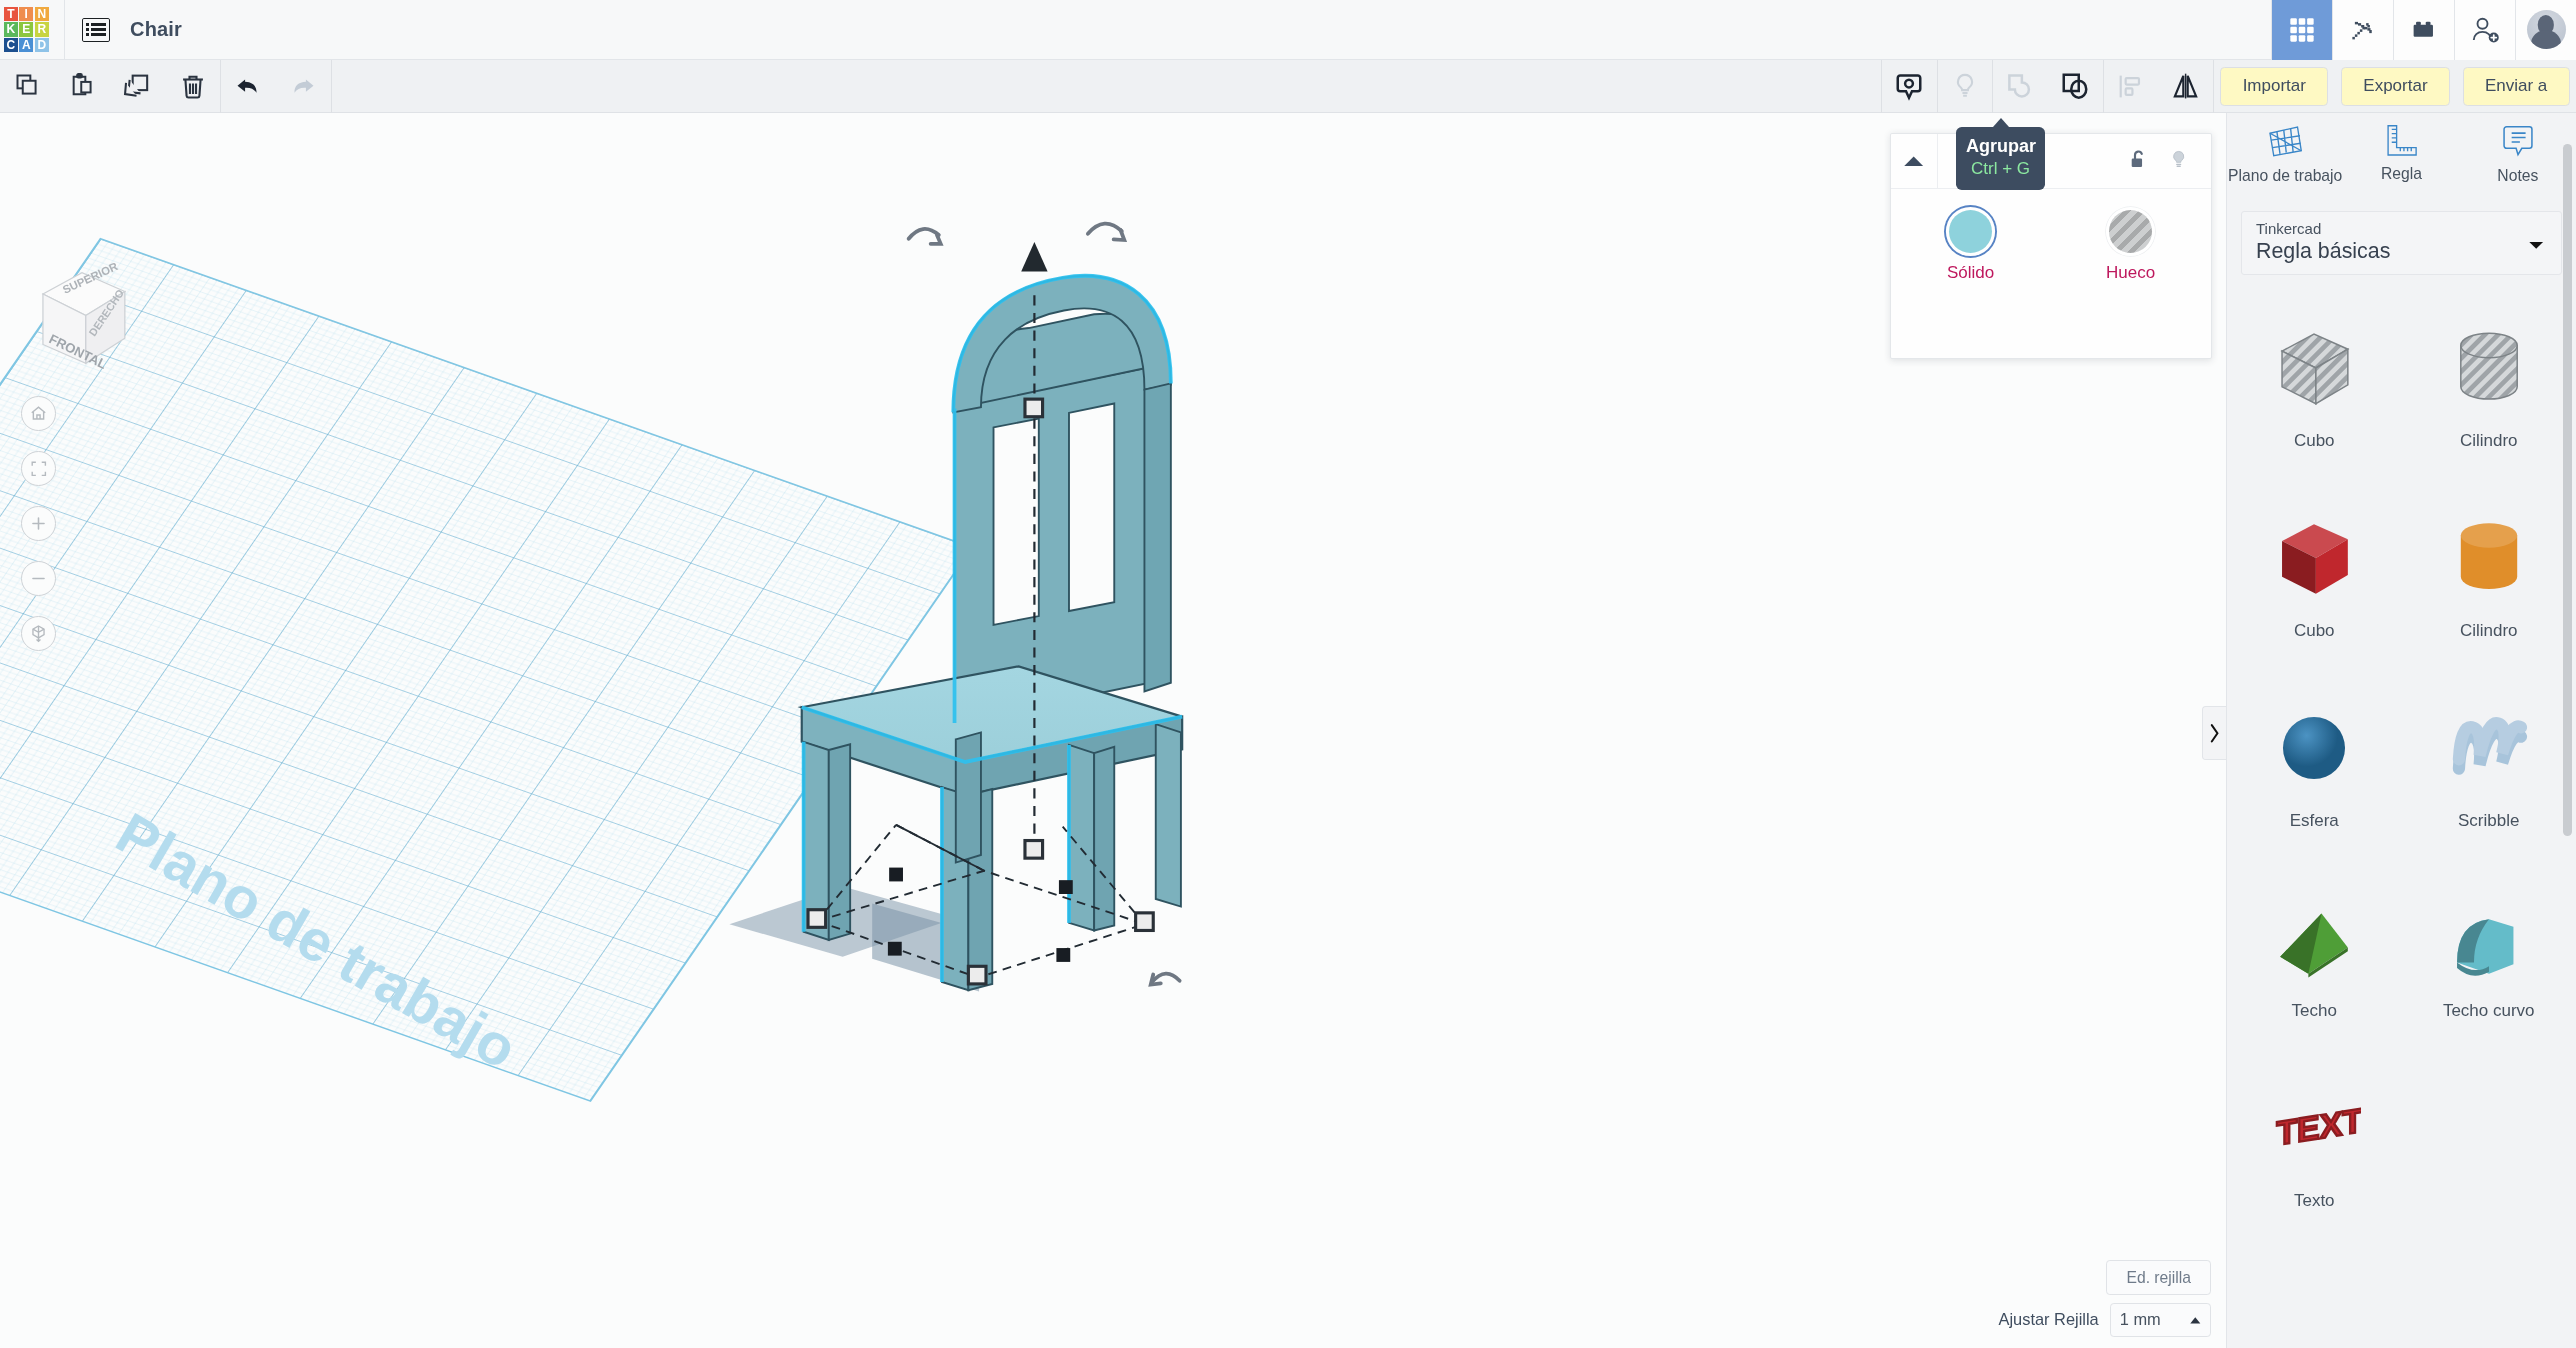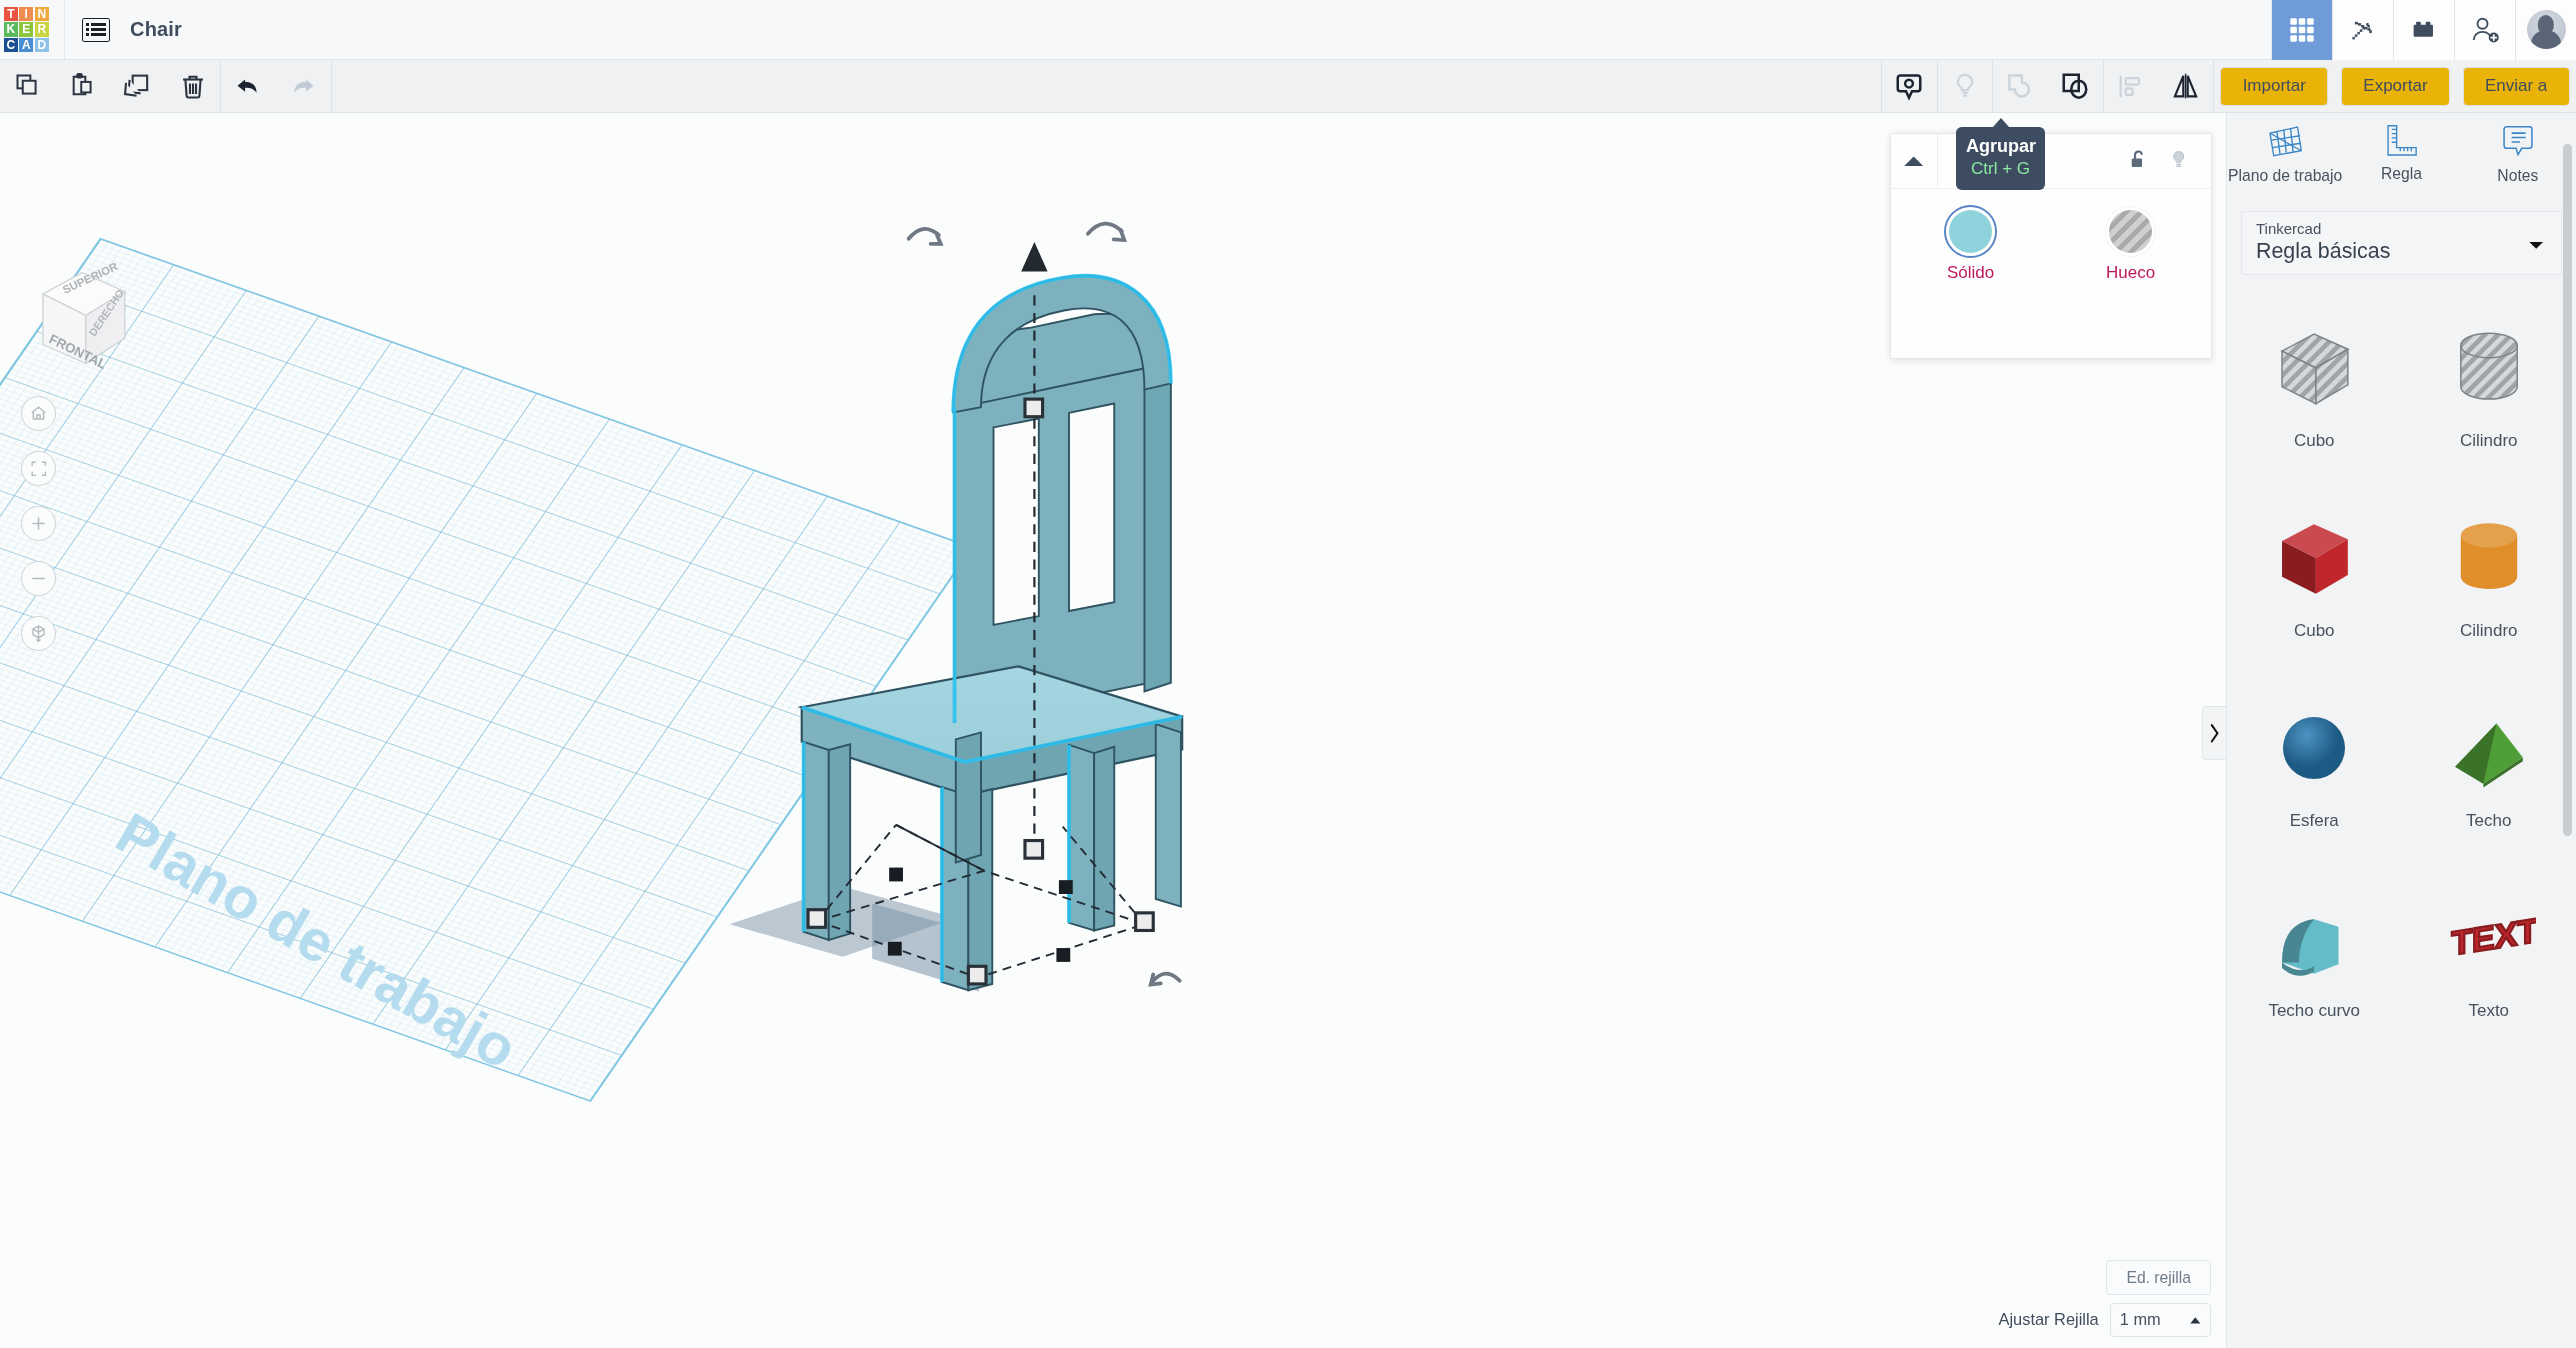--- a/index.html
+++ b/index.html
@@ -71,21 +71,21 @@
     display: flex; align-items: center;
   }
   .tb-btn {
     width: 55px; height: 53px; display: flex; align-items: center; justify-content: center;
     cursor: pointer;
   }
   .tb-sep { width: 0.6px; height: 53px; background: #dde0e4; }
   .tb-spacer { flex: 1; }
   .tb-text-btn {
     height: 39px; padding: 0 21.4px; margin: 0 6.3px;
-    border: 0.6px solid #dcdfe4; border-radius: 4.4px; background: #eab308;
+    border: 0.6px solid #dcdfe4; border-radius: 4.4px; background: #fef9c3;
     display: flex; align-items: center; justify-content: center;
     font-size: 17px; color: #3f4d5f; cursor: pointer;
   }
 
   
   .canvas {
     position: absolute; top: 113px; left: 0; width: 2226px; height: 1235px;
     background: #fbfcfc; overflow: hidden;
   }
 
@@ -694,20 +694,29 @@
                 <stop offset="1" stop-color="#1e5b84"></stop>
               </radialGradient>
               <circle cx="50" cy="50" r="33" fill="url(#sg)"></circle>
             </svg>
           </div>
           <div class="shape-label">Esfera</div>
         </div>
         <div class="shape-cell">
           <div class="shape-art">
             <svg width="94" height="94" viewBox="0 0 100 100">
+              <path d="M18,72 q2,-36 14,-34 q11,2 8,30 q9,-38 20,-34 q11,4 4,32 q10,-34 20,-28" fill="none" stroke="#a8c4db" stroke-width="13" stroke-linecap="round"></path>
+              <path d="M18,62 q2,-36 14,-34 q11,2 8,30 q9,-38 20,-34 q11,4 4,32 q10,-34 20,-28" fill="none" stroke="#b6cde1" stroke-width="13" stroke-linecap="round"></path>
+            </svg>
+          </div>
+          <div class="shape-label">Scribble</div>
+        </div>
+        <div class="shape-cell">
+          <div class="shape-art">
+            <svg width="94" height="94" viewBox="0 0 100 100">
               <polygon points="14,70 58,24 86,60 44,88" fill="#4f9e37"></polygon>
               <polygon points="14,70 58,24 44,88" fill="#397228"></polygon>
               <polygon points="44,88 86,60 86,64 44,92" fill="#397228"></polygon>
             </svg>
           </div>
           <div class="shape-label">Techo</div>
         </div>
         <div class="shape-cell">
           <div class="shape-art">
             <svg width="94" height="94" viewBox="0 0 100 100">

